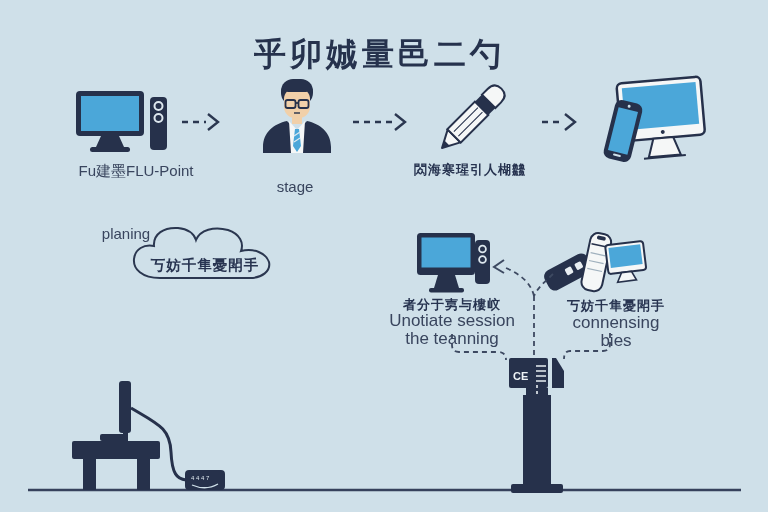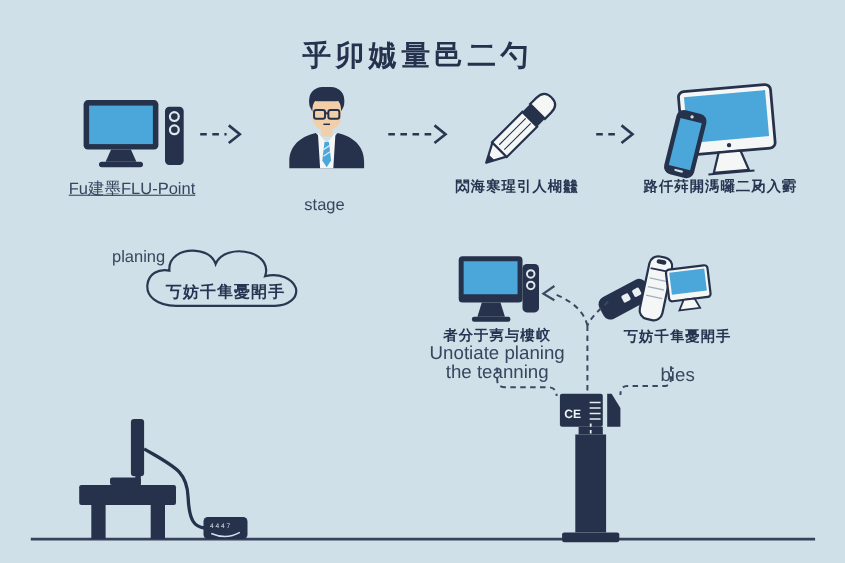--- a/index.html
+++ b/index.html
@@ -1,20 +1,20 @@
 <!DOCTYPE html>
 <html><head>
 <meta charset="utf-8">
 <style>
   html,body{margin:0;padding:0;background:#cfe0e9;}
   .stage{position:relative;width:768px;height:512px;background:#cfe0e9;overflow:hidden;
          font-family:"Liberation Sans",sans-serif;}
   svg.layer{position:absolute;left:0;top:0;}
   .lbl{position:absolute;transform:translateX(-50%);text-align:center;white-space:nowrap;}
-  .title{font-size:26px;font-weight:bold;letter-spacing:4px;color:#26324d;}
+  .title{font-size:32px;font-weight:bold;letter-spacing:4px;color:#26324d;}
   .cjk{font-size:13px;font-weight:bold;letter-spacing:1px;color:#273350;}
   .latin{font-size:15px;color:#39455e;}
   .big{font-size:17px;color:#39455e;}
   .cloud-txt{font-size:14.5px;font-weight:bold;letter-spacing:1px;color:#273350;}
 </style>
 </head>
 <body>
 
 <div class="stage">
 
@@ -159,31 +159,31 @@
       <path d="M536 366 L546 366 M536 371 L546 371 M536 376 L546 376 M536 381 L546 381" stroke="#e8eef2" stroke-width="1.4"></path>
       <rect x="526" y="388" width="22" height="7" fill="#26314b"></rect>
       <rect x="523" y="395" width="28" height="89" fill="#26314b"></rect>
       <rect x="511" y="484" width="52" height="9" rx="2" fill="#26314b"></rect>
       <path d="M537 385 L537 394" stroke="#e8eef2" stroke-width="1.6" stroke-dasharray="3 3"></path>
     </g>
   </svg>
 
   <div class="lbl title" style="left:380px;top:33px;">乎卯娍量邑二勺</div>
 
-  <div class="lbl latin" style="left:120px;top:162px;text-decoration:underline;">Fu建墨FLU-Point</div>
+  <div class="lbl latin" style="left:136px;top:162px;">Fu建墨FLU-Point</div>
   <div class="lbl latin" style="left:126px;top:179px;margin-top:46px;">planing</div>
 
   <div class="lbl latin" style="left:295px;top:178px;">stage</div>
 
   <div class="lbl cjk" style="left:470px;top:161px;">閦海寒瑆引人楜䲜</div>
 
-  <div class="lbl cjk" style="left:655px;top:161px;">路仟荈閞溤曪二夃入䨴</div>
 
   <div class="lbl cloud-txt" style="left:205px;top:256px;">丂妨千隼憂閗手</div>
 
   <div class="lbl cjk" style="left:452px;top:296px;text-align:right;">者分于㔛与樓㞶</div>
-  <div class="lbl big" style="left:452px;top:311px;">Unotiate planing</div>
+  <div class="lbl big" style="left:452px;top:311px;">Unotiate session</div>
   <div class="lbl big" style="left:452px;top:329px;">the teanning</div>
 
   <div class="lbl cjk" style="left:616px;top:297px;">丂妨千隼憂閗手</div>
+  <div class="lbl big" style="left:616px;top:313px;">connensing</div>
   <div class="lbl big" style="left:616px;top:331px;">bies</div>
 
 </div>
 
 </body></html>

